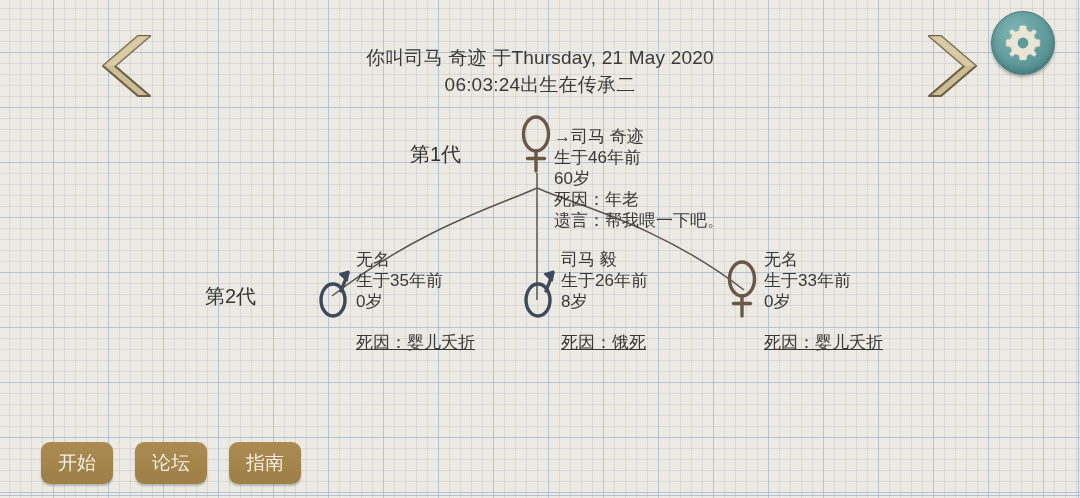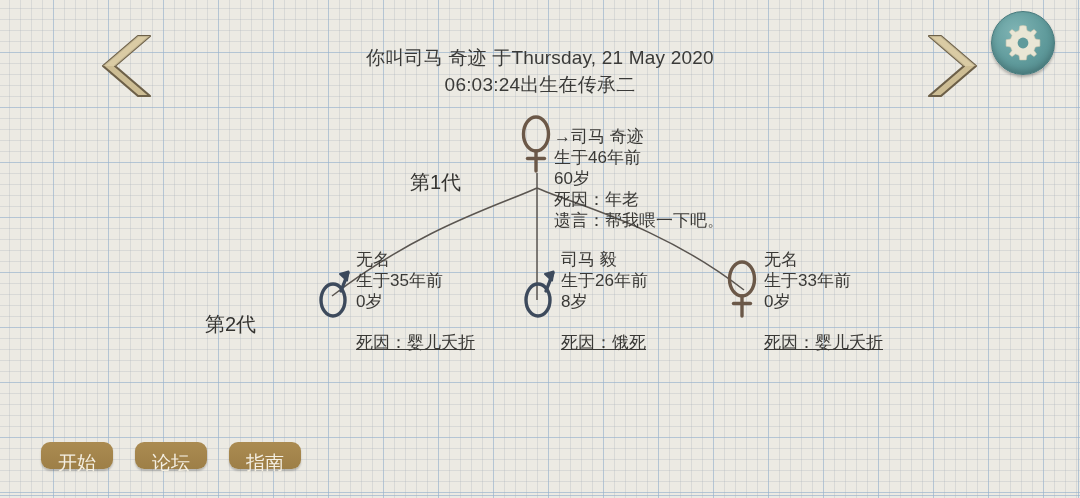--- a/index.html
+++ b/index.html
@@ -89,21 +89,20 @@
     width: 1080px;
     height: 498px;
     pointer-events: none;
   }
 
   .gen-label {
     position: absolute;
     color: #353431;
     font-size: 20px;
     white-space: nowrap;
-    margin-top: 28px;
   }
   .gen-label-1 { left: 410px; top: 141px; }
   .gen-label-2 { left: 205px; top: 283px; }
 
   .person { position: absolute; }
   .person-symbol {
     position: absolute;
     left: 0;
     top: 0;
     cursor: pointer;
@@ -132,21 +131,21 @@
   
   .bottom-bar {
     position: absolute;
     left: 41px;
     top: 442px;
     display: flex;
     gap: 22px;
   }
   .tan-button {
     min-width: 72px;
-    height: 27px;
+    height: 42px;
     padding: 0 14px;
     border: none;
     border-radius: 9px;
     background: linear-gradient(to bottom, #ab8b51 0%, #9d7f47 100%);
     box-shadow: 0 2px 2px rgba(0,0,0,0.22);
     color: #f4efe2;
     font-family: "Liberation Sans", "DejaVu Sans", sans-serif;
     font-size: 19px;
     line-height: 42px;
     text-align: center;

